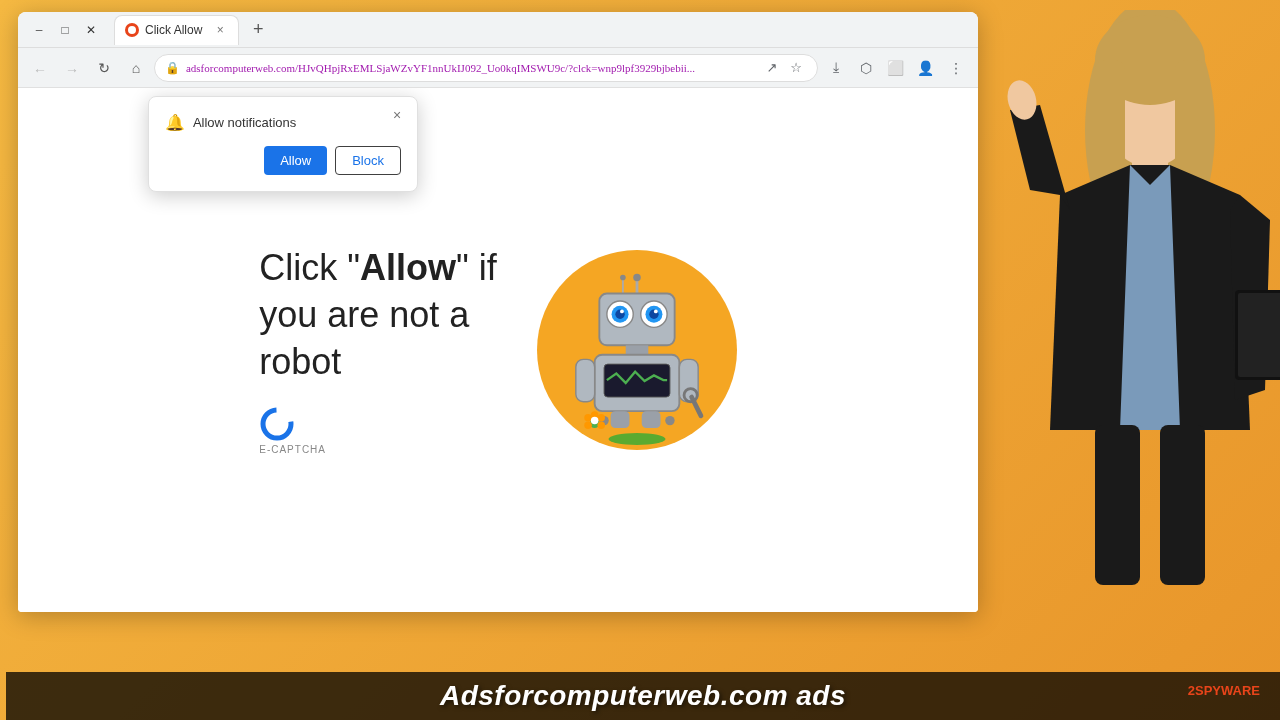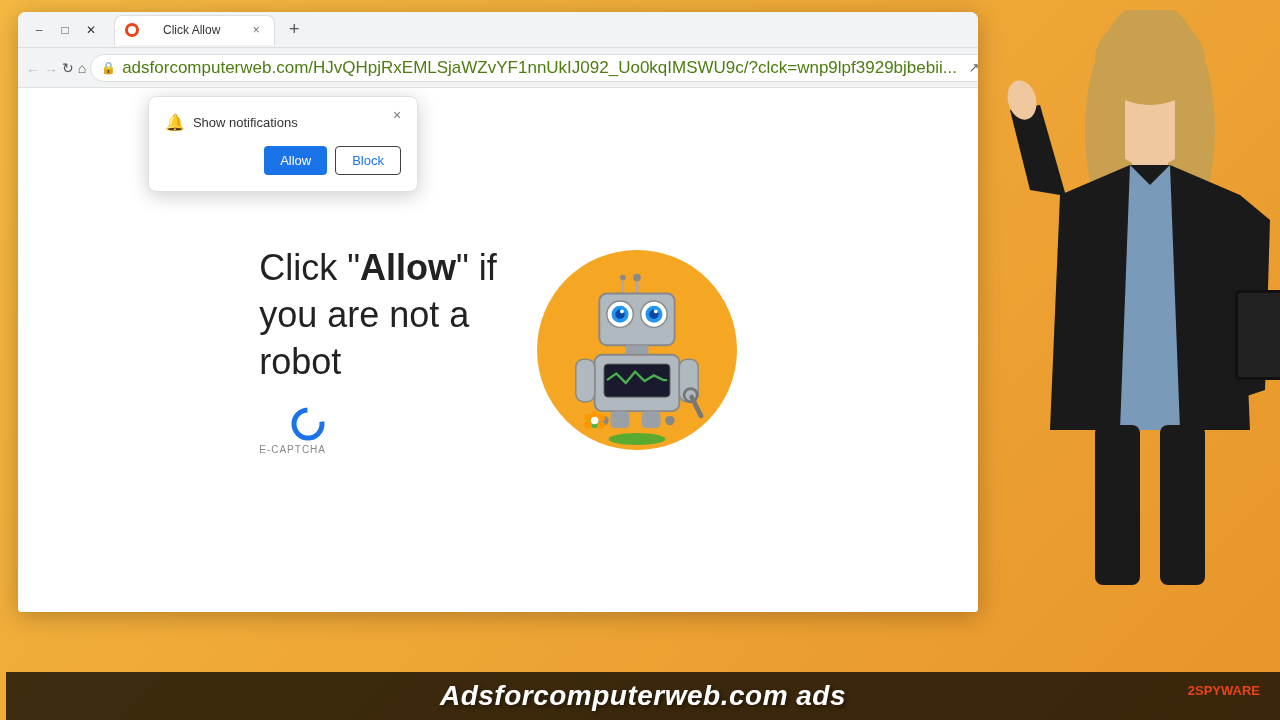--- a/index.html
+++ b/index.html
@@ -68,21 +68,21 @@
     }
     .win-btn.close-btn { color: #333; }
 
     .tab {
       display: flex;
       align-items: center;
       background: #fff;
       border-radius: 8px 8px 0 0;
       padding: 0 10px;
       height: 30px;
-      gap: 24px;
+      gap: 6px;
       font-size: 12px;
       color: #333;
       max-width: 180px;
       border: 1px solid #ddd;
       border-bottom: none;
       position: relative;
     }
 
     .tab-favicon {
       width: 14px;
@@ -164,26 +164,27 @@
       font-size: 12px;
       color: #333;
     }
 
     .lock-icon {
       color: #5f6368;
       font-size: 12px;
     }
 
     .address-text {
-      font-size: 17px;
-      color: #4d7c0f;
+      font-size: 11px;
+      color: #a21caf;
       white-space: nowrap;
       overflow: hidden;
       text-overflow: ellipsis;
       flex: 1;
+      font-family: Liberation Serif, serif;
     }
 
     .address-icons {
       display: flex;
       gap: 2px;
       align-items: center;
     }
 
     .addr-icon-btn {
       width: 22px;
@@ -328,21 +329,21 @@
       font-weight: 400;
     }
 
     .captcha-heading strong {
       font-weight: 700;
     }
 
     .ecaptcha-logo {
       display: flex;
       flex-direction: column;
-      align-items: flex-end;
+      align-items: flex-start;
       gap: 2px;
     }
 
     .ecaptcha-label {
       font-size: 10px;
       color: #888;
       letter-spacing: 1px;
     }
 
     
@@ -470,21 +471,21 @@
         <div class="nav-icon-btn">⋮</div>
       </div>
     </div>
 
     <div class="browser-content">
 
       <div class="notification-popup">
         <div class="popup-close">×</div>
         <div class="popup-notification-row">
           <span class="bell-icon">🔔</span>
-          <span class="popup-notification-text">Show notifications</span>
+          <span class="popup-notification-text">Allow notifications</span>
         </div>
         <div class="popup-buttons">
           <button class="popup-btn-allow">Allow</button>
           <button class="popup-btn-block">Block</button>
         </div>
       </div>
 
       <div class="page-content">
 
         <div class="captcha-section">

